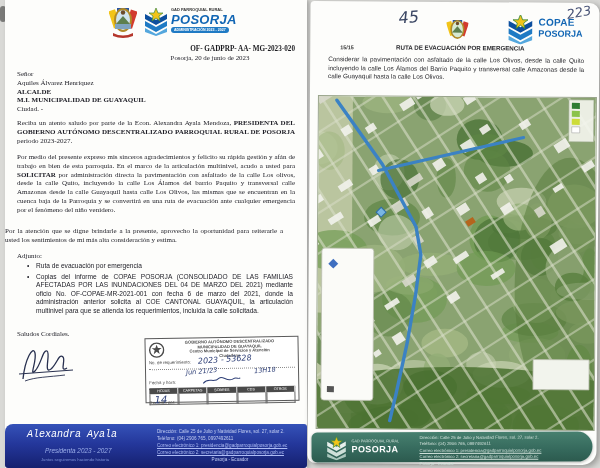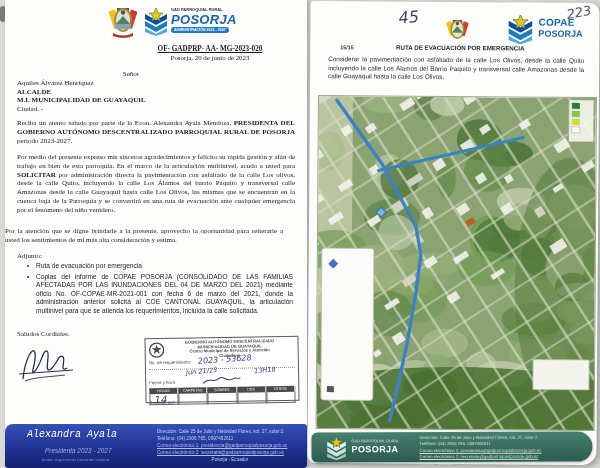--- a/index.html
+++ b/index.html
@@ -61,25 +61,25 @@
       <path d="M2 6 L13 12 L24 6 L24 11 L13 17 L2 11 Z" fill="#0d4f9e"></path>
       <path d="M2 13 L13 19 L24 13 L24 18 L13 24 L2 18 Z" fill="#1f7ac4"></path>
       <path d="M2 20 L13 26 L24 20 L24 24 L13 28 L2 24 Z" fill="#54a7dd"></path>
       <polygon points="13,0 15,5 20,5 16,8 17,13 13,10 9,13 10,8 6,5 11,5" fill="#f2c419" stroke="#3c8a3c" stroke-width="0.7"></polygon>
     </svg>
     <div class="abs sans" style="left:28px;top:2px;font-size:4px;font-weight:bold;color:#333;">GAD PARROQUIAL RURAL</div>
     <div class="abs sans" style="left:28px;top:7px;font-size:13px;font-weight:bold;font-style:italic;color:#1266b4;letter-spacing:.3px;">POSORJA</div>
     <div class="abs sans" style="left:28px;top:22px;font-size:3.6px;font-weight:bold;color:#fff;background:#1f7ac4;padding:1px 3px;border-radius:4px;">ADMINISTRACIÓN 2023 - 2027</div>
   </div>
 
-  <div class="abs serif" style="left:120px;top:45px;width:170px;text-align:center;font-size:7.2px;font-weight:bold;color:#1b1b1f;text-decoration:underline;">OF- GADPRP- AA- MG-2023-020</div>
+  <div class="abs serif" style="left:120px;top:45px;width:170px;text-align:right;font-size:7.2px;font-weight:bold;color:#1b1b1f;">OF- GADPRP- AA- MG-2023-020</div>
   <div class="abs serif" style="left:120px;top:54px;width:170px;text-align:center;font-size:6.9px;color:#22222a;">Posorja, 20 de junio de 2023</div>
 
   <div class="abs" style="left:12px;top:70px;width:200px;">
-    <div class="ltr" style="text-align:center;margin-left:28px;">Señor</div>
+    <div class="ltr" style="text-align:left;">Señor</div>
     <div class="ltr" style="text-align:left;">Aquiles Álvarez Henríquez</div>
     <div class="ltr bold" style="text-align:left;">ALCALDE</div>
     <div class="ltr bold" style="text-align:left;">M.I. MUNICIPALIDAD DE GUAYAQUIL</div>
     <div class="ltr" style="text-align:left;">Ciudad. -</div>
   </div>
 
   <div class="abs ltr" style="left:12px;top:119px;width:278px;"><span>Reciba un atento saludo por parte de la Econ. Alexandra Ayala Mendoza, </span><span class="bold">PRESIDENTA DEL GOBIERNO AUTÓNOMO DESCENTRALIZADO PARROQUIAL RURAL DE POSORJA</span><span> periodo 2023-2027.</span></div>
 
   <div class="abs ltr" style="left:12px;top:153px;width:278px;"><span>Por medio del presente expreso mis sinceros agradecimientos y felicito su rápida gestión y afán de trabajo en bien de esta parroquia. En el marco de la articulación multinivel, acudo a usted para </span><span class="bold">SOLICITAR</span><span> por administración directa la pavimentación con asfaltado de la calle Los olivos, desde la calle Quito, incluyendo la calle Los Álamos del barrio Paquito y transversal calle Amazonas desde la calle Guayaquil hasta calle Los Olivos, las mismas que se encuentran en la cuenca baja de la Parroquia y se convertirá en una ruta de evacuación ante cualquier emergencia por el fenómeno del niño venidero.</span></div>
 

